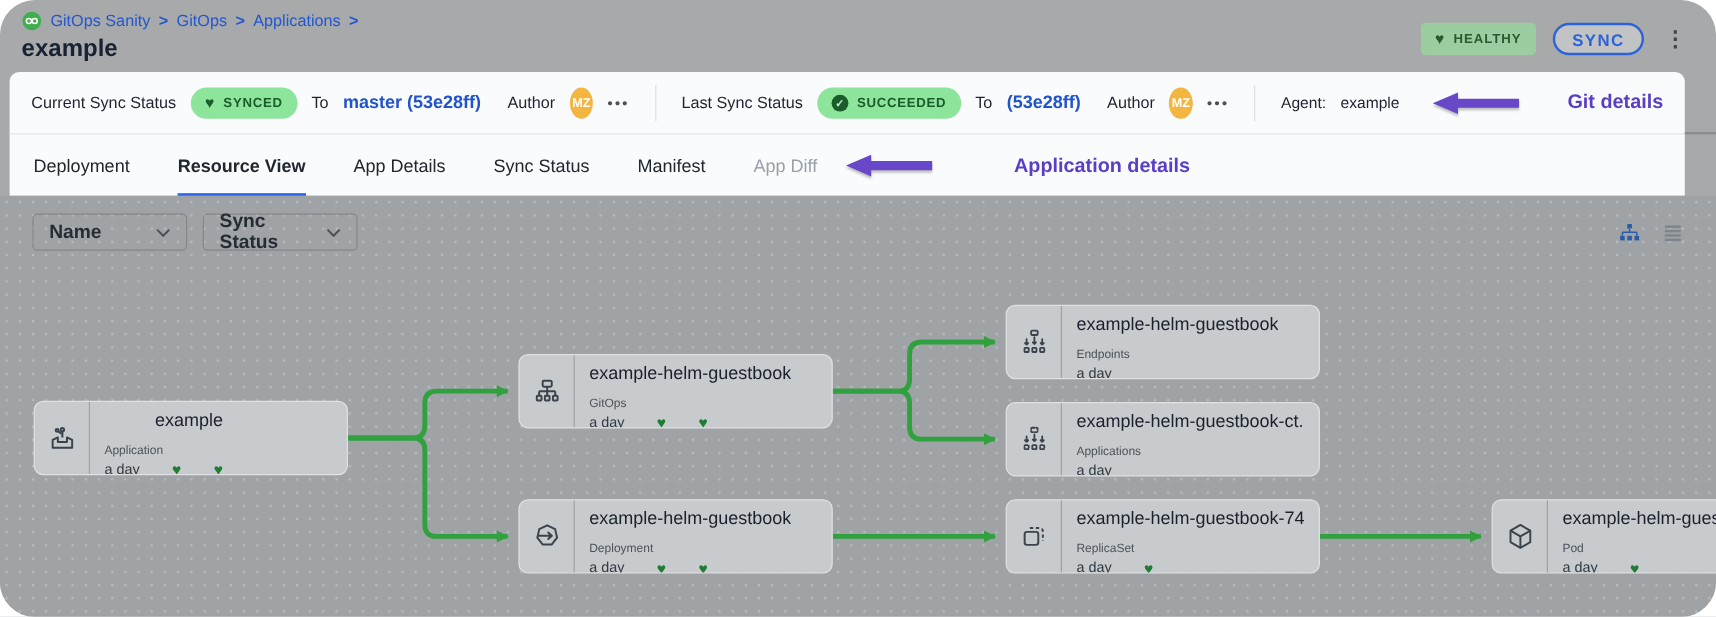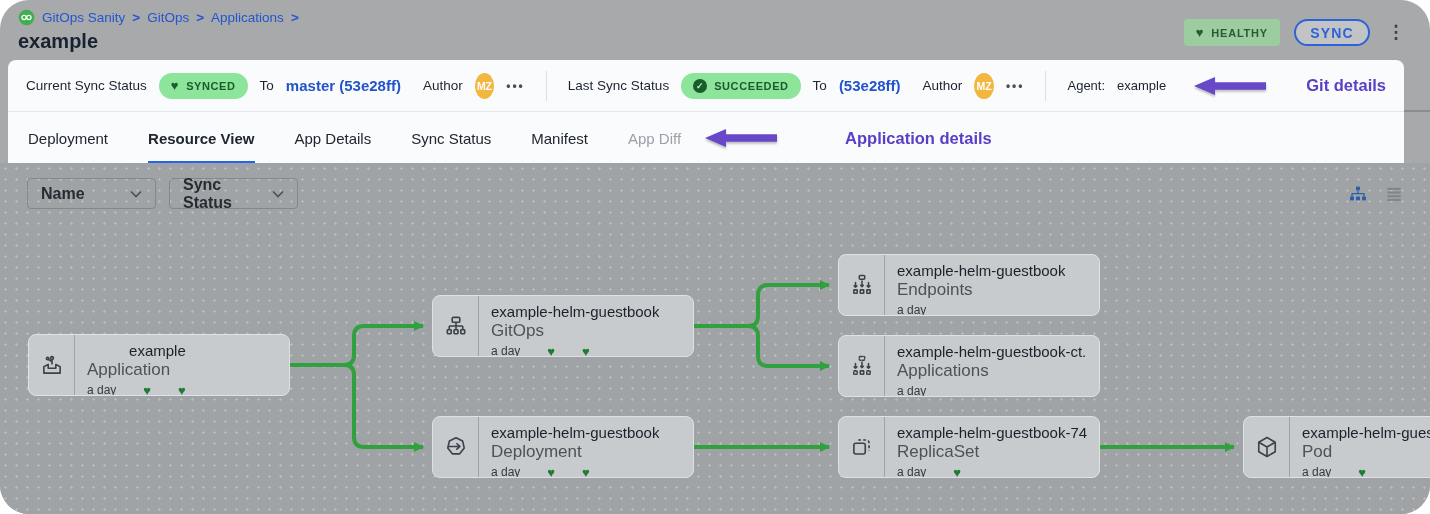--- a/index.html
+++ b/index.html
@@ -61,21 +61,21 @@
   .vt.list{color:#7e858c;}
 
   #edges{position:absolute;left:0;top:0;width:1430px;height:351px;}
 
   .node{position:absolute;width:262px;height:62px;box-sizing:border-box;background:#c8cbcd;
         border:1px solid #dfe1e2;border-radius:8px;display:flex;cursor:pointer;}
   .n-icon{width:45px;flex:none;display:flex;align-items:center;justify-content:center;
           border-right:1px solid #9ea3a7;color:#3a424b;}
   .n-body{padding:7px 12px 0 12px;overflow:hidden;min-width:0;}
   .n-title{font-size:15px;font-weight:500;color:#1b212c;white-space:nowrap;overflow:hidden;text-align:right;}
-  .n-kind{font-size:17px;color:#4b5259;margin-top:1px;}
+  .n-kind{font-size:10px;color:#4b5259;margin-top:11px;}
   .n-meta{font-size:12px;color:#333a41;margin-top:3px;display:flex;align-items:center;}
   .n-meta .heart{color:#1f7c33;font-size:13px;line-height:1;margin-left:27px;}
 </style>
 </head>
 <body>
 
 <div class="page">
 
   <div class="breadcrumb">
     <span style="line-height:0;">

